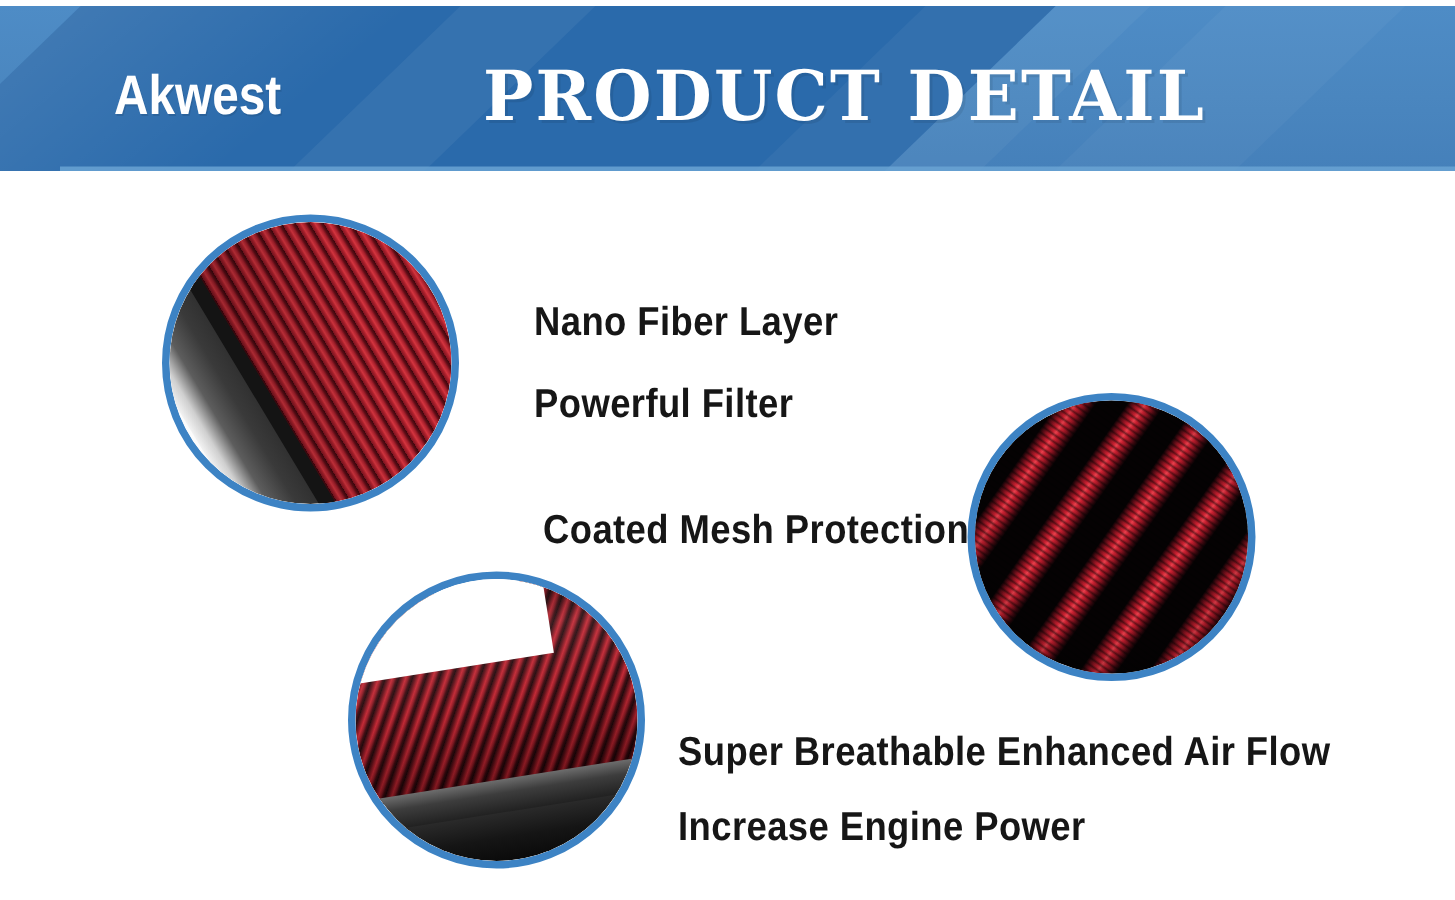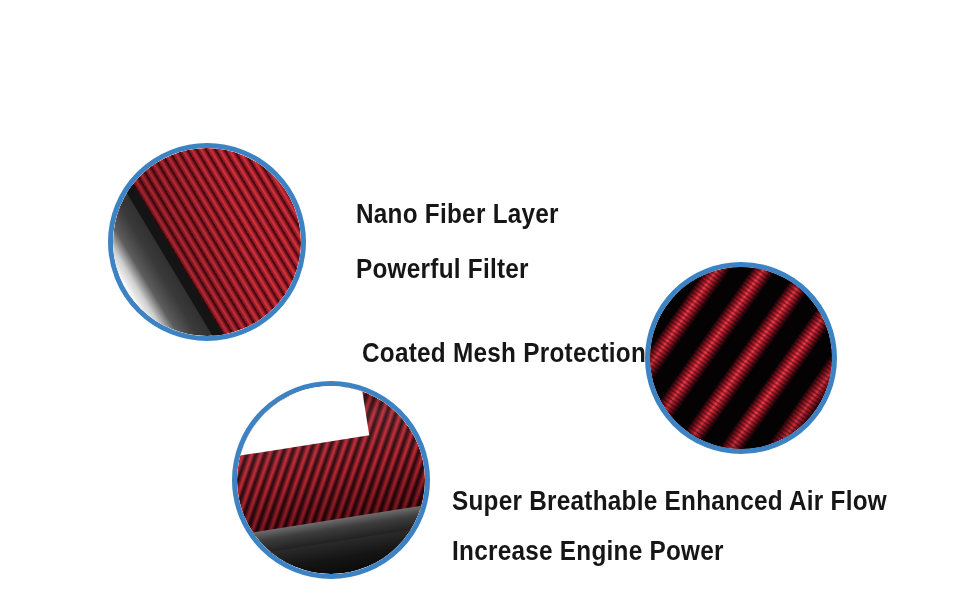--- a/index.html
+++ b/index.html
@@ -250,20 +250,33 @@
     width: 95%; height: 70%;
     background: #ffffff;
     transform: rotate(-9deg);
   }
 </style>
 </head>
 <body>
 
 <div id="page">
 
+  <div class="banner">
+    <div class="banner-grad"></div>
+    <div class="banner-band"></div>
+    <div class="banner-band-shade"></div>
+    <div class="banner-streak streak-a"></div>
+    <div class="banner-streak streak-b"></div>
+    <div class="banner-streak streak-c"></div>
+
+    <div class="brand">Akwest</div>
+    <div class="headline">PRODUCT DETAIL</div>
+
+    <div class="banner-bottomline"></div>
+  </div>
 
   <div class="circle" id="circle-flat-panel">
     <div class="inner">
       <div class="bg"></div>
       <div class="media">
         <div class="pleats"></div>
         <div class="pleats-shade"></div>
         <div class="frame-outer"></div>
         <div class="frame-lip"></div>
       </div>

